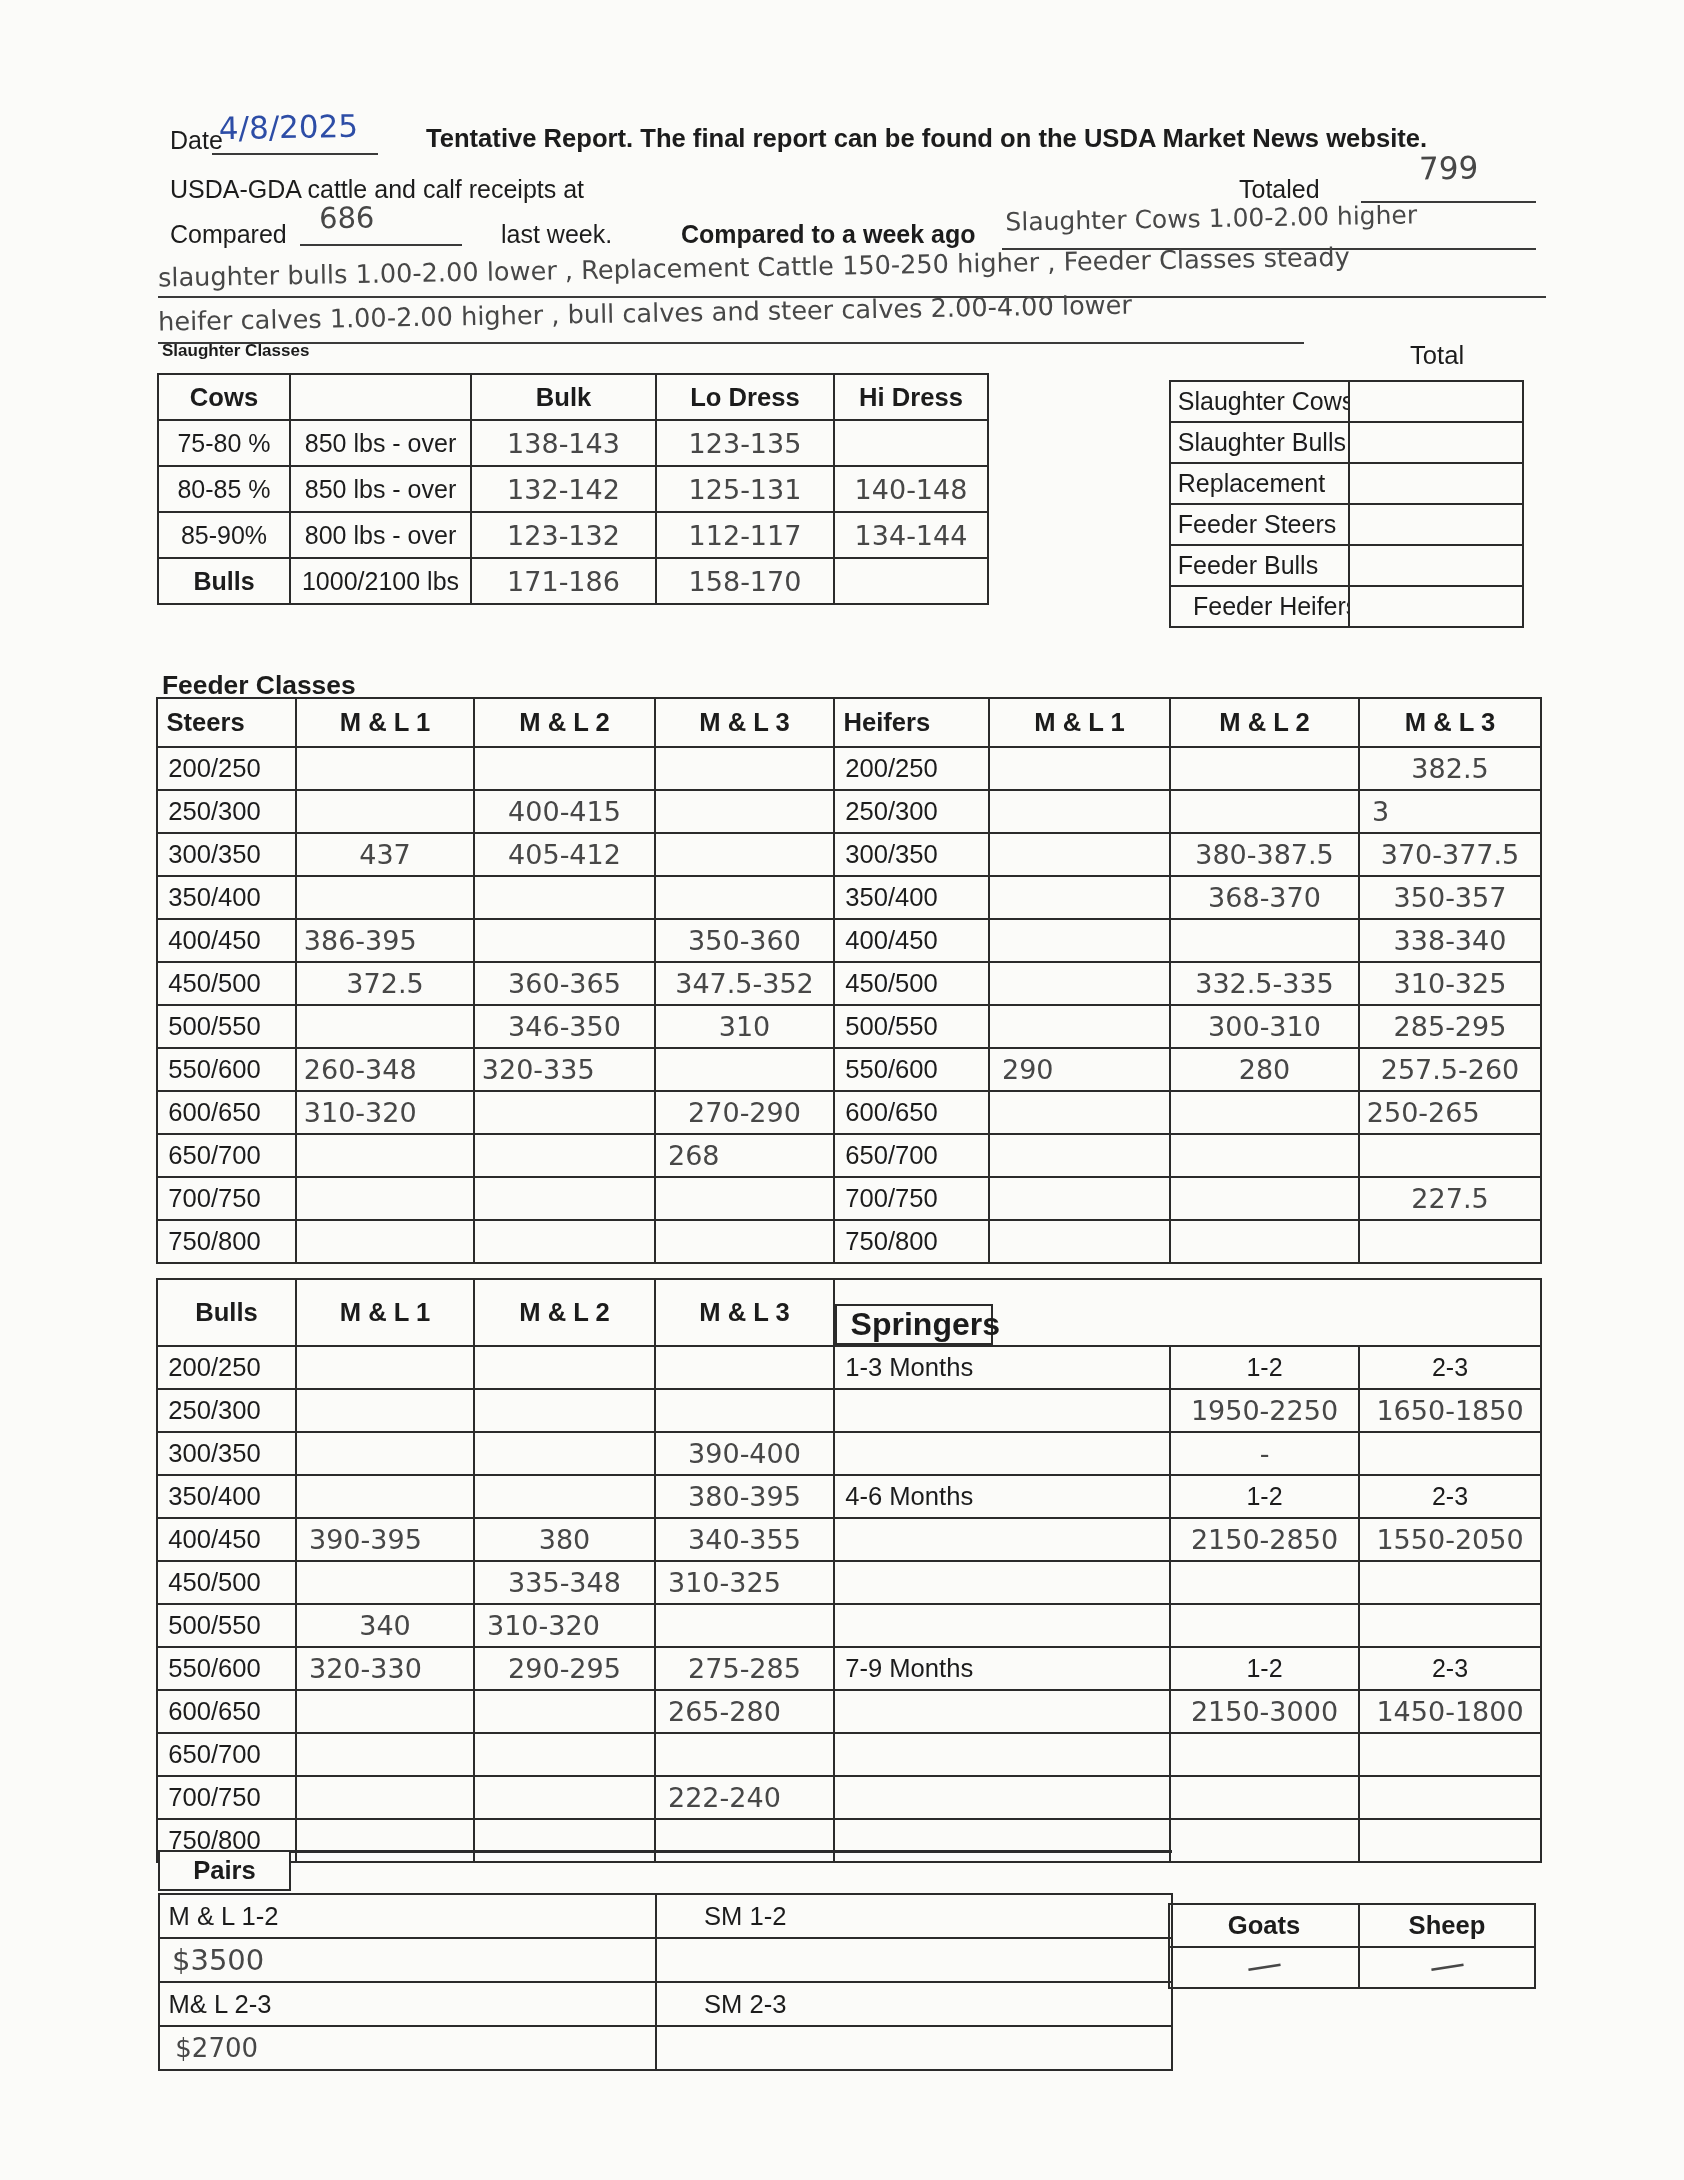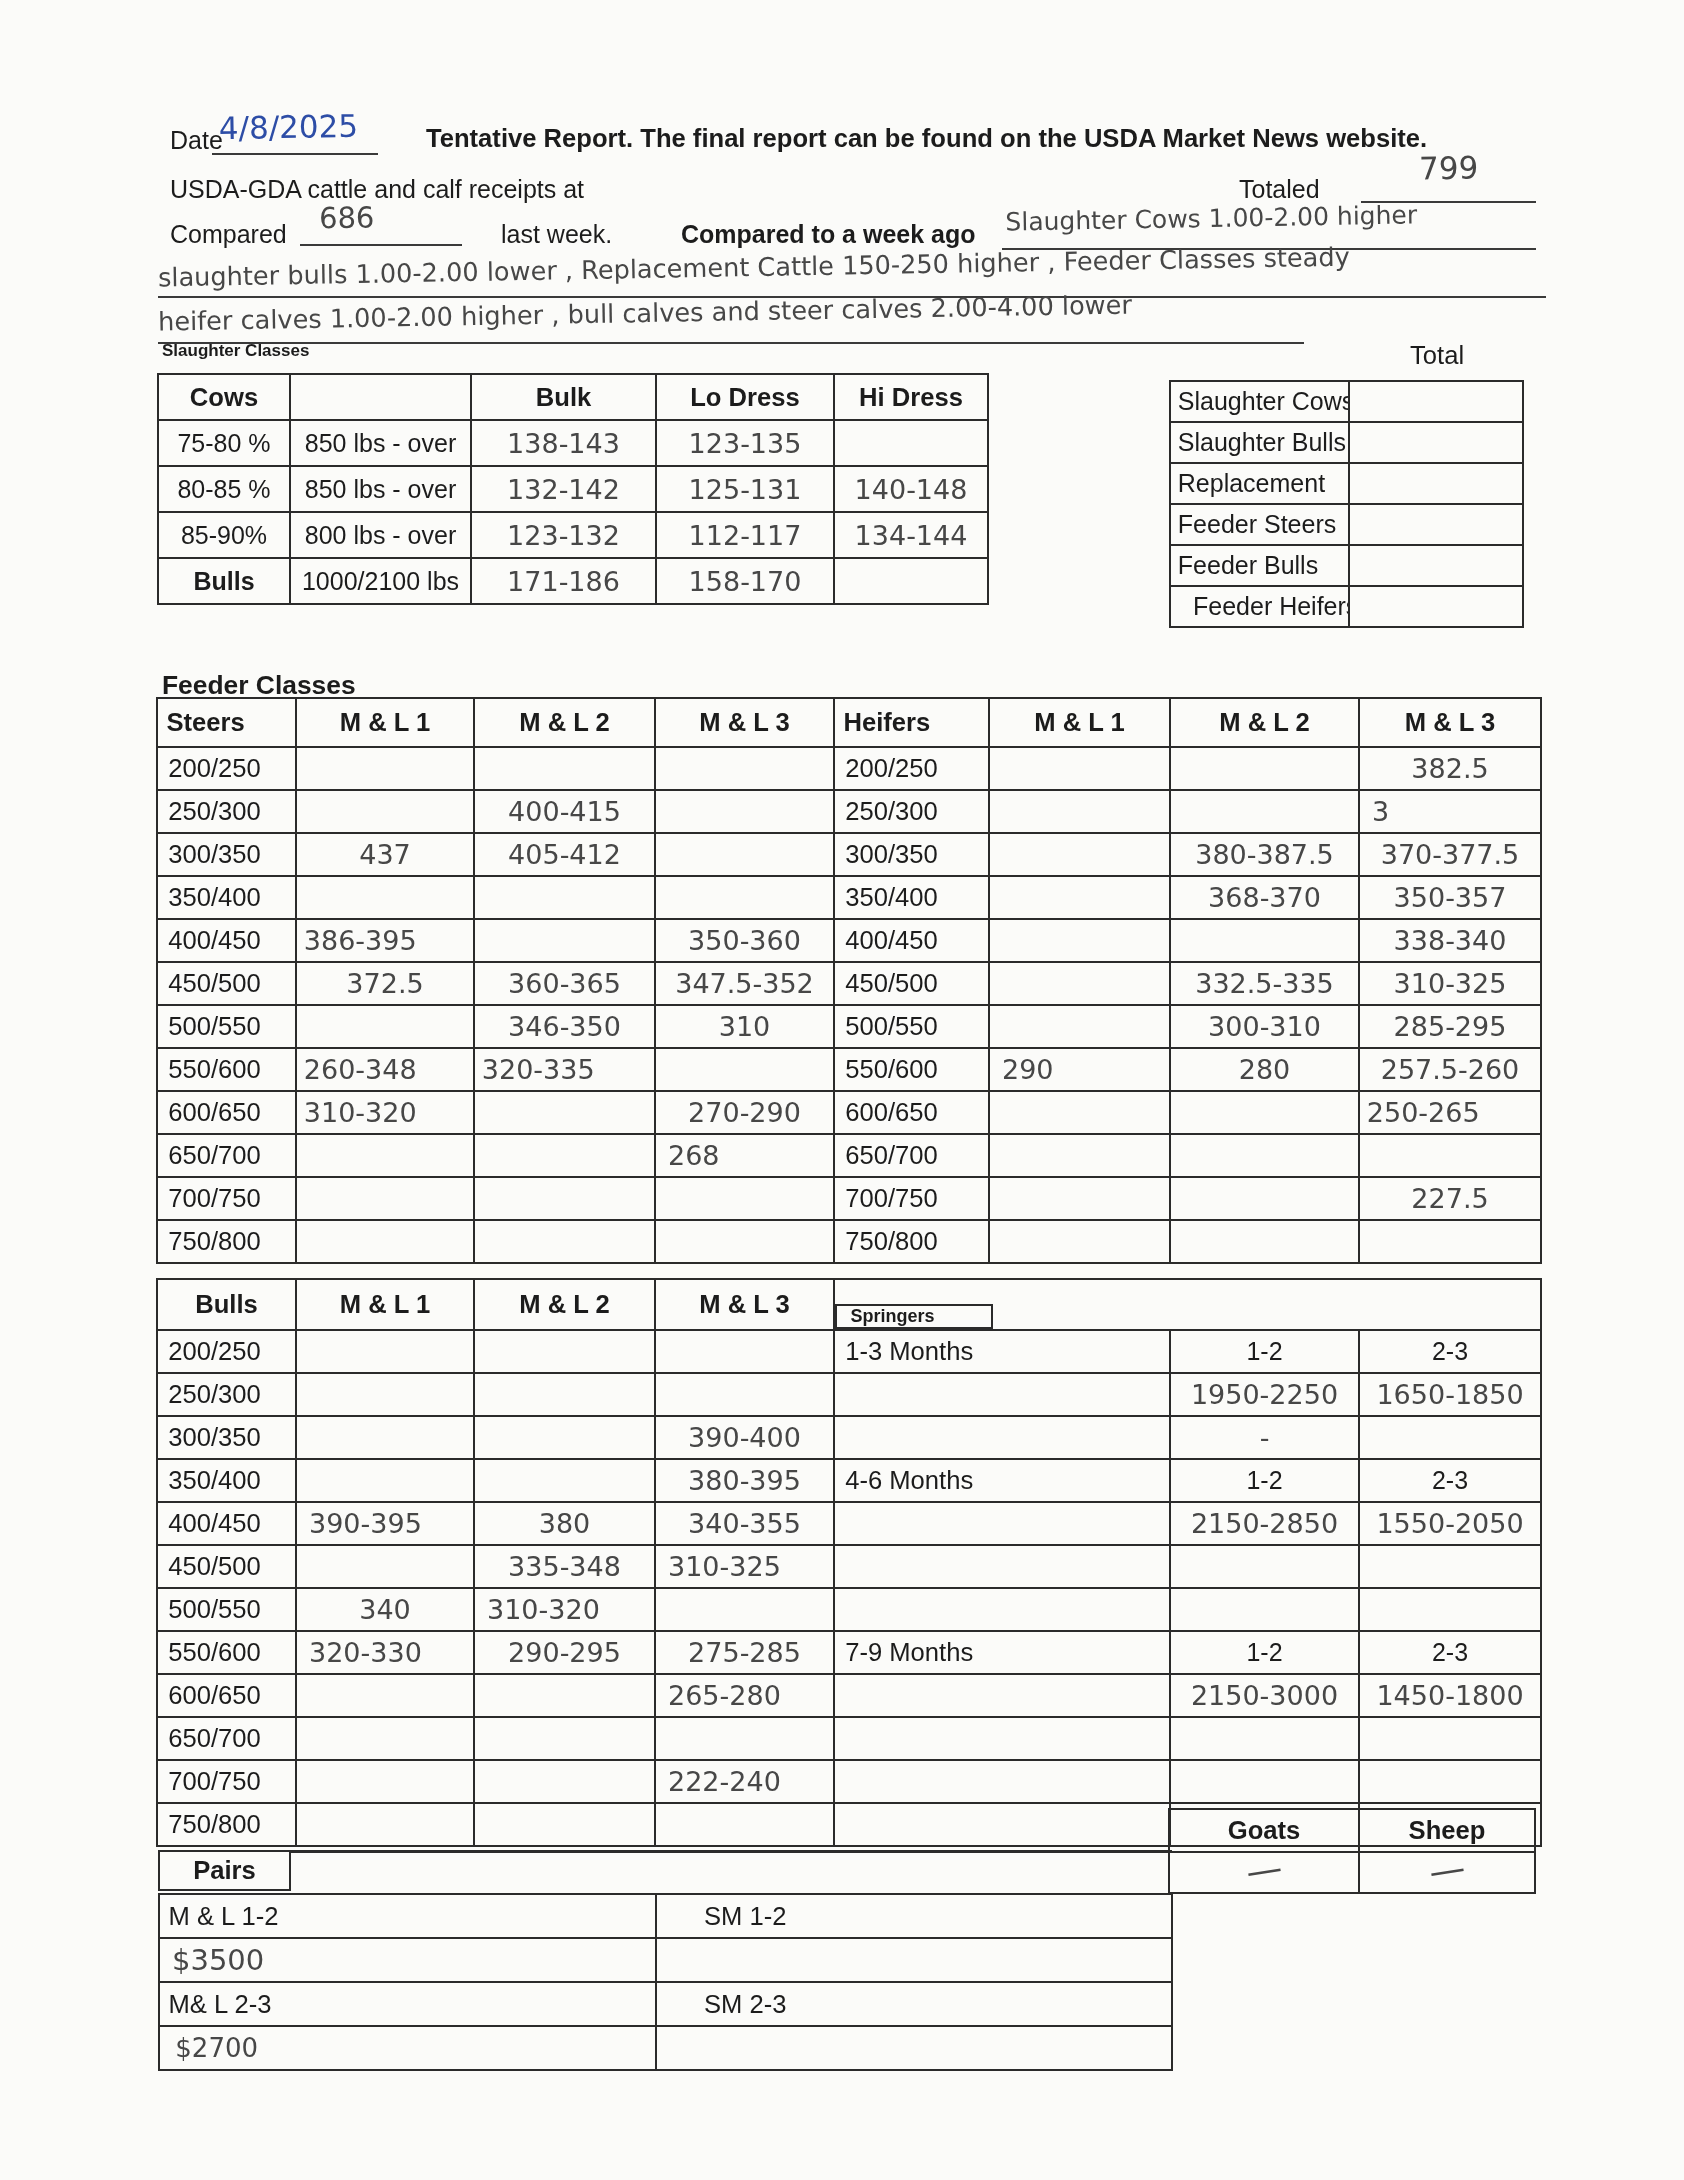--- a/index.html
+++ b/index.html
@@ -13,21 +13,21 @@
   .uline{border-bottom:2.6px solid #3a3a3a;}
   table{border-collapse:collapse;table-layout:fixed;}
   td{border:2.6px solid #2b2b2b;overflow:hidden;white-space:nowrap;}
   .hd{font-weight:bold;font-size:25.6px;text-align:center;}
   .wt{font-size:25.6px;padding-left:10.2px;text-align:left;}
   .ctr{text-align:center;}
   .val{font-size:27px;text-align:center;}
   .tilt{display:inline-block;transform:rotate(-1deg);}
   .dash{display:inline-block;transform:rotate(-9deg);font-size:36px;line-height:17px;}
   .springer-tab{box-sizing:border-box;border:2.6px solid #2b2b2b;width:158px;height:100%;
-      display:flex;align-items:center;padding-left:13.6px;font-weight:bold;font-size:18px;margin-top:24px;}
+      display:flex;align-items:center;padding-left:13.6px;font-weight:bold;font-size:32px;margin-top:24px;}
   .padl{padding-left:47px;}
 </style>
 </head>
 <body>
 
 <div class="page">
 
   <span class="abs lbl" style="left:170px;top:126px;">Date</span>
   <div class="abs uline" style="left:212px;top:109px;width:166px;height:44px;">
     <span class="hwb tilt" style="font-size:31px;padding-left:6.8px;">4/8/2025</span>
@@ -442,21 +442,21 @@
           <td class="lbl" style="padding-left:8.5px;font-size:25.6px;">M&amp; L 2-3</td>
           <td class="lbl padl" style="font-size:25.6px;">SM 2-3</td>
         </tr>
     <tr style="height:44px;">
           <td class="hw" style="font-size:26px;padding-left:15.3px;">$2700</td>
           <td></td>
         </tr>
   </tbody>
     </table>
 
-  <table class="abs" style="left:1168px;top:1808px;width:366px;">
+  <table class="abs" style="left:1168px;top:1903px;width:366px;">
     <colgroup>
         <col style="width:190px">
         <col style="width:176px">
       </colgroup>
     <tbody>
         <tr style="height:43px;">
       <td class="hd">Goats</td>
       <td class="hd">Sheep</td>
     </tr>
     <tr style="height:41px;">

